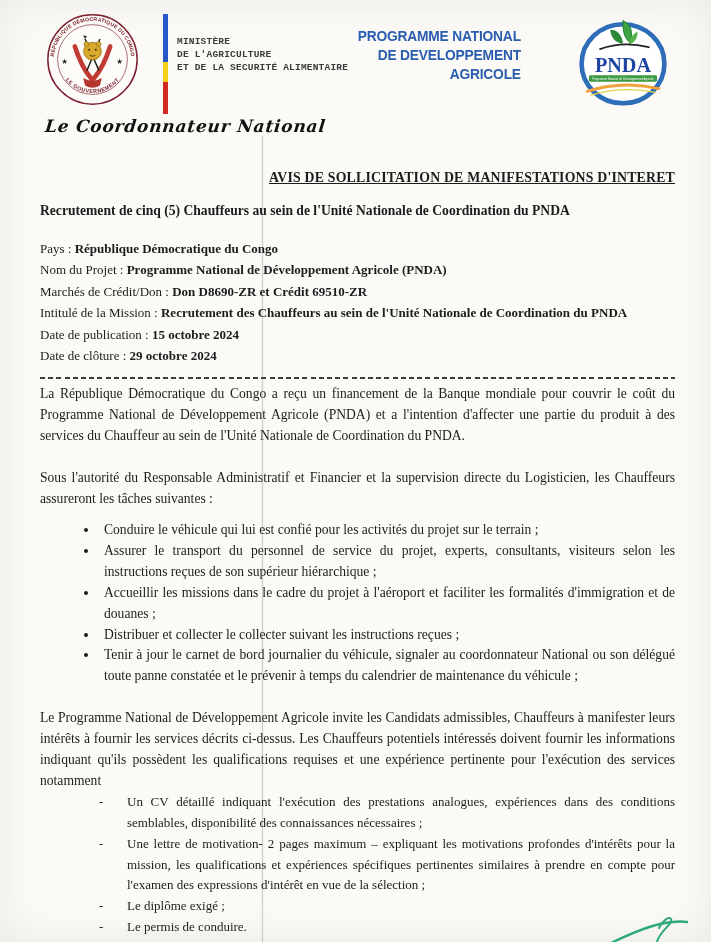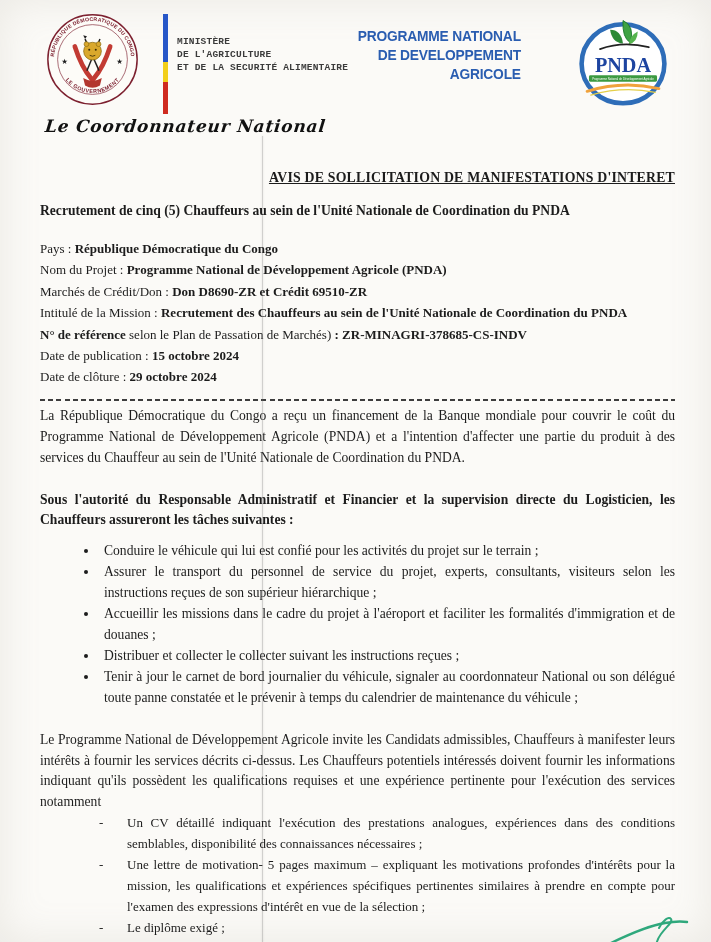--- a/index.html
+++ b/index.html
@@ -71,21 +71,21 @@
   .detail-line b{font-weight:bold;}
   .dashed-rule{
     margin:11px 0 5px;height:2px;border:none;
     background:repeating-linear-gradient(90deg,#3d3d3d 0 5px,transparent 5px 8.2px);
   }
   .para{
     margin:0;padding:0;text-align:justify;
     font-size:13.6px;line-height:20.9px;
   }
   .para+.para{margin-top:21px;}
-  .p2{margin-top:21px;font-weight:bold;}
+  .p2{margin-top:21px;}
   .p3{margin-top:21px;}
   ul.tasks{
     margin:10px 0 0;padding:0 0 0 59px;
     list-style:disc outside;
   }
   ul.tasks li{
     padding-left:5px;text-align:justify;
     font-size:13.6px;line-height:20.9px;
   }
   ul.reqs{
@@ -183,21 +183,20 @@
   <main class="doc-body">
 
     <h1 class="doc-title">AVIS DE SOLLICITATION DE MANIFESTATIONS D'INTERET</h1>
     <h2 class="doc-subtitle">Recrutement de cinq (5) Chauffeurs au sein de l'Unité Nationale de Coordination du PNDA</h2>
 
     <div class="details">
       <p class="detail-line"><span>Pays : </span><b>République Démocratique du Congo</b></p>
       <p class="detail-line"><span>Nom du Projet : </span><b>Programme National de Développement Agricole (PNDA)</b></p>
       <p class="detail-line"><span>Marchés de Crédit/Don : </span><b>Don D8690-ZR et Crédit 69510-ZR</b></p>
       <p class="detail-line"><span>Intitulé de la Mission : </span><b>Recrutement des Chauffeurs au sein de l'Unité Nationale de Coordination du PNDA</b></p>
-      <p class="detail-line"><b>N° de référence</b><span> selon le Plan de Passation de Marchés)</span><b> : ZR-MINAGRI-378685-CS-INDV</b></p>
       <p class="detail-line"><span>Date de publication :  </span><b>15 octobre 2024</b></p>
       <p class="detail-line"><span>Date de clôture : </span><b>29 octobre 2024</b></p>
     </div>
 
     <hr class="dashed-rule">
 
     <p class="para">La République Démocratique du Congo a reçu un financement de la Banque mondiale pour couvrir le coût du Programme National de Développement Agricole (PNDA) et a l'intention d'affecter une partie du produit à des services du Chauffeur au sein de l'Unité Nationale de Coordination du PNDA.</p>
     <p class="para p2">Sous l'autorité du Responsable Administratif et Financier et la supervision directe du Logisticien, les Chauffeurs assureront les tâches suivantes :</p>
 
     <ul class="tasks">
@@ -205,21 +204,21 @@
       <li>Assurer le transport du personnel de service du projet, experts, consultants, visiteurs selon les instructions reçues de son supérieur hiérarchique ;</li>
       <li>Accueillir les missions dans le cadre du projet à l'aéroport et faciliter les formalités d'immigration et de douanes ;</li>
       <li>Distribuer et collecter le collecter suivant les instructions reçues ;</li>
       <li>Tenir à jour le carnet de bord journalier du véhicule, signaler au coordonnateur National ou son délégué toute panne constatée et le prévenir à temps du calendrier de maintenance du véhicule ;</li>
     </ul>
 
     <p class="para p3">Le Programme National de Développement Agricole invite les Candidats admissibles, Chauffeurs à manifester leurs intérêts à fournir les services décrits ci-dessus. Les Chauffeurs potentiels intéressés doivent fournir les informations indiquant qu'ils possèdent les qualifications requises et une expérience pertinente pour l'exécution des services notamment</p>
 
     <ul class="reqs">
       <li>Un CV détaillé indiquant l'exécution des prestations analogues, expériences dans des conditions semblables, disponibilité des connaissances nécessaires ;</li>
-      <li>Une lettre de motivation- 5 pages maximum – expliquant les motivations profondes d'intérêts pour la mission, les qualifications et expériences spécifiques pertinentes similaires à prendre en compte pour l'examen des expressions d'intérêt en vue de la sélection ;</li>
+      <li>Une lettre de motivation- 2 pages maximum – expliquant les motivations profondes d'intérêts pour la mission, les qualifications et expériences spécifiques pertinentes similaires à prendre en compte pour l'examen des expressions d'intérêt en vue de la sélection ;</li>
       <li>Le diplôme exigé ;</li>
       <li>Le permis de conduire.</li>
     </ul>
 
   </main>
 
   <svg class="pen-mark" width="86" height="44" viewBox="0 0 86 44">
     <path d="M 2,42 C 22,32 44,22 62,19 C 70,17.5 78,17 84,18" fill="none" stroke="#2fa87c" stroke-width="2.4" stroke-linecap="round"></path>
     <path d="M 56,24 C 60,16 66,12 68,15 C 70,18 64,22 58,30 C 55,34 53,39 53,44" fill="none" stroke="#2fa87c" stroke-width="2" stroke-linecap="round"></path>
   </svg>

